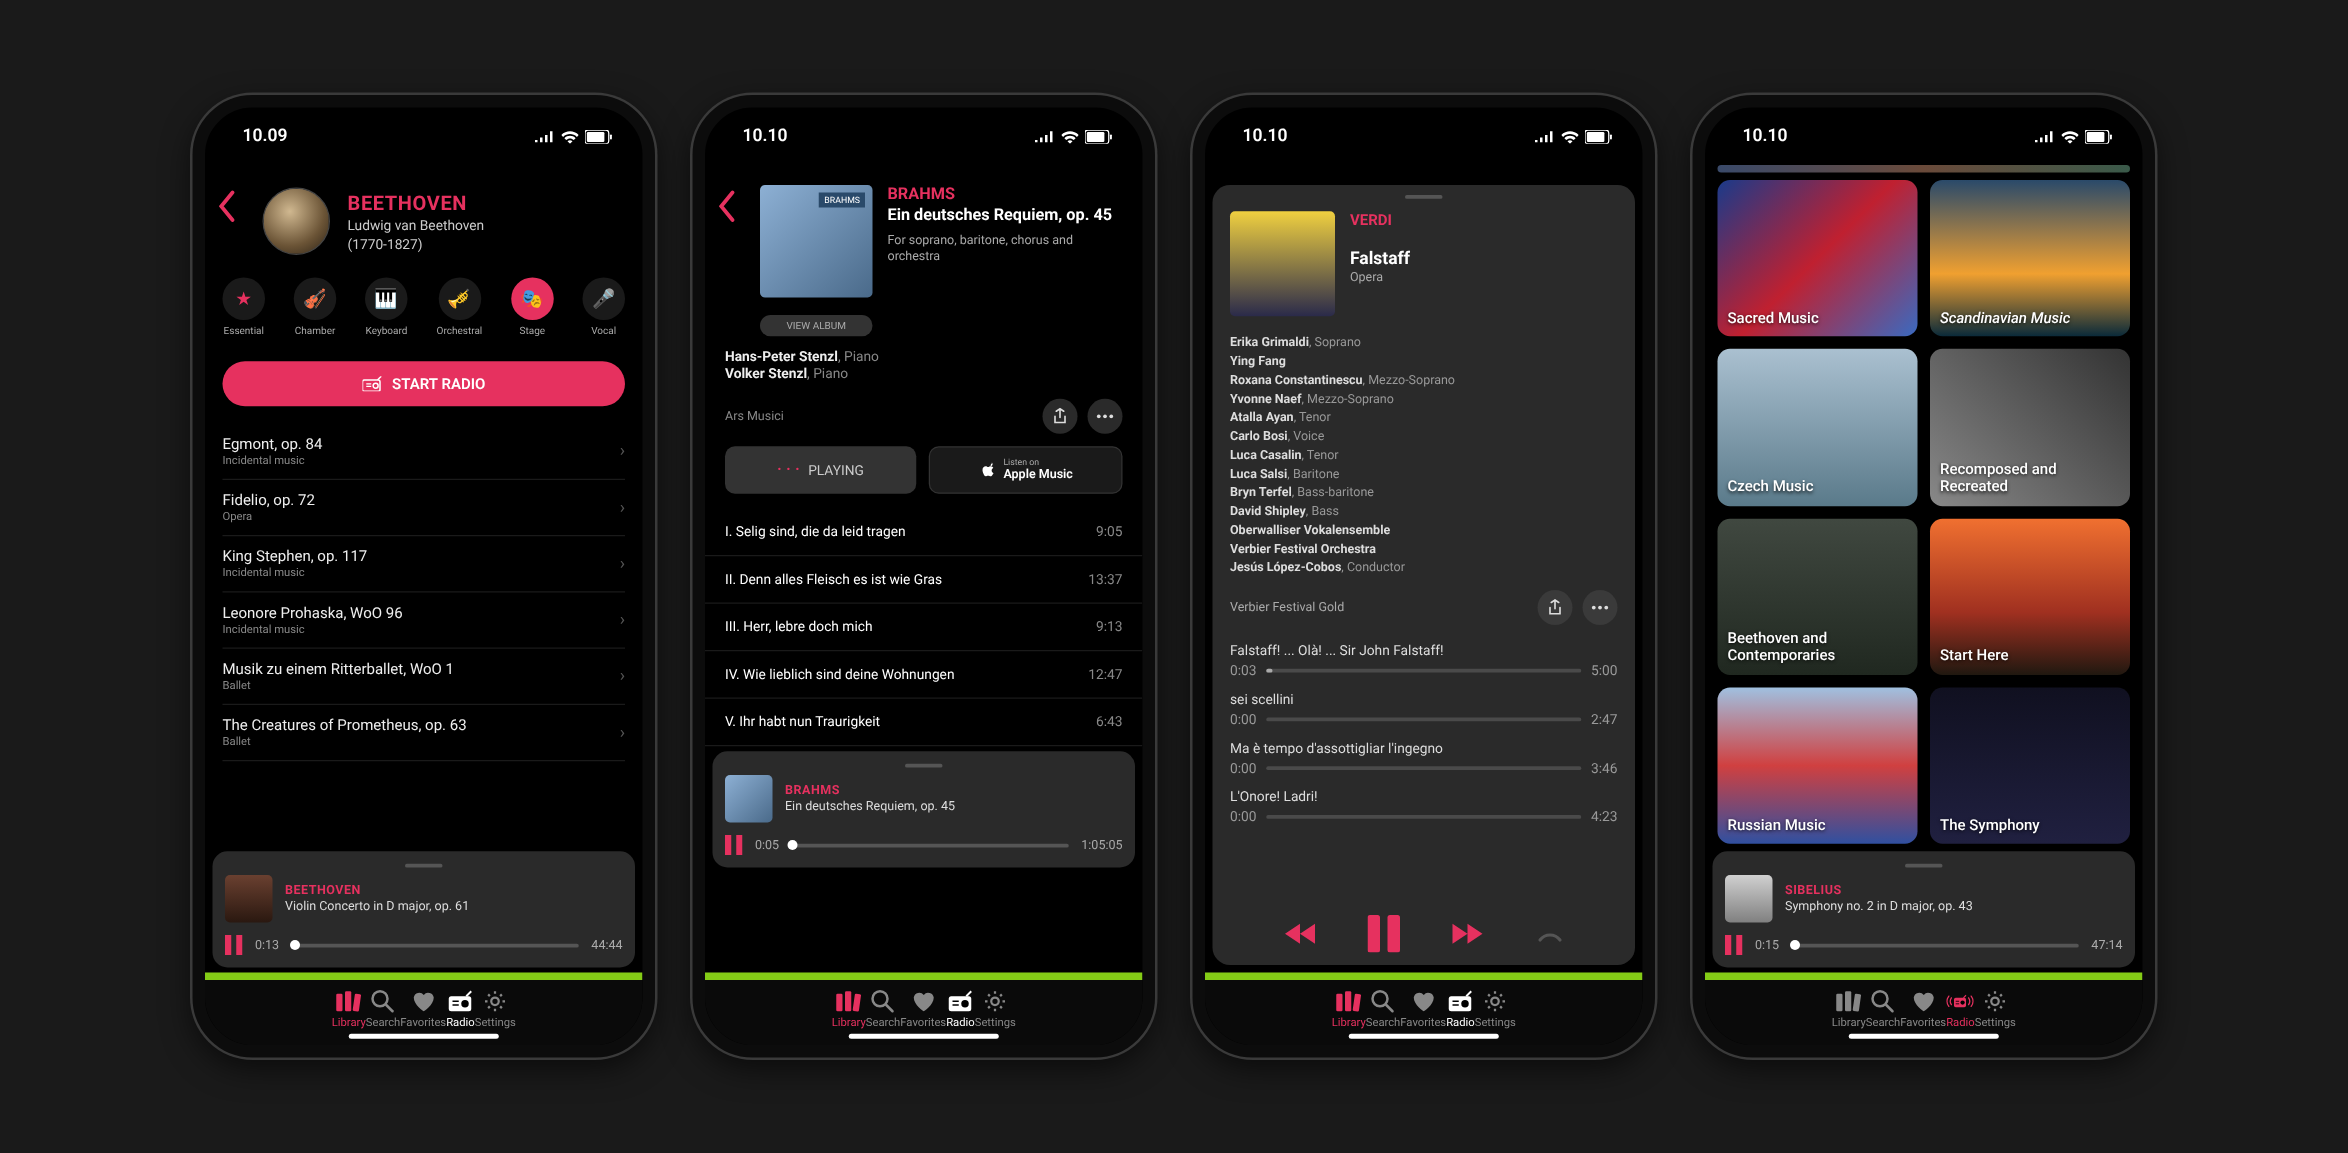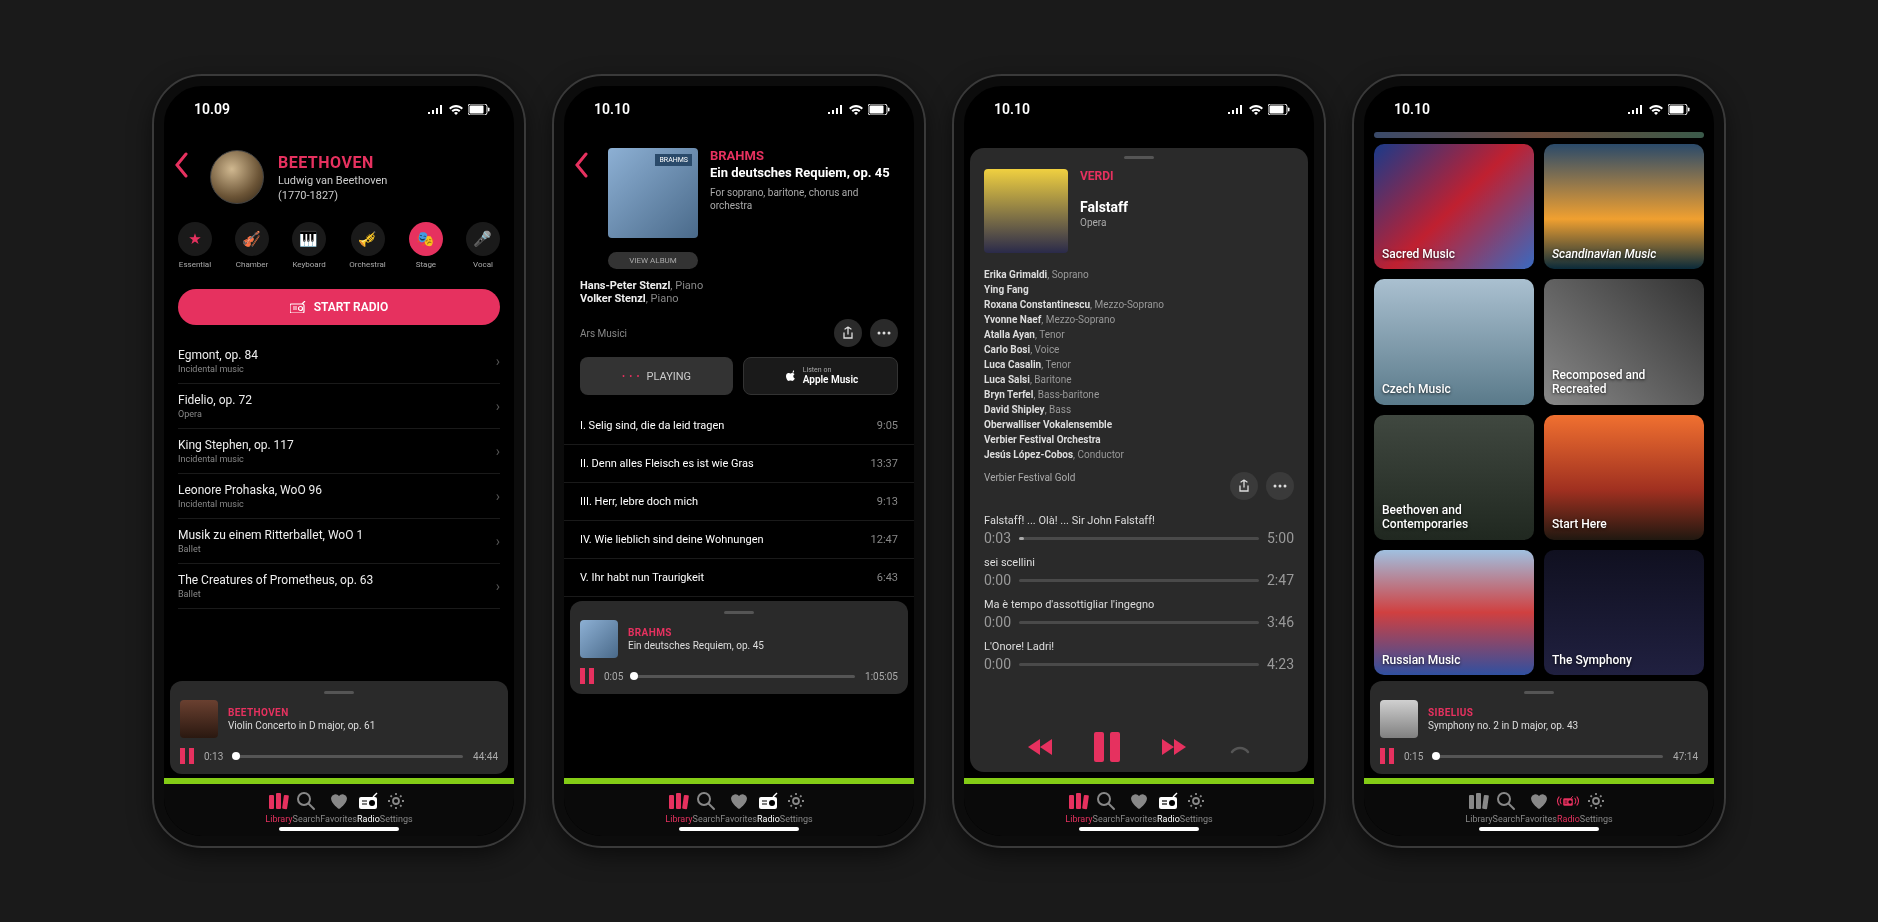--- a/index.html
+++ b/index.html
@@ -69,26 +69,26 @@
   
   .sheet{position:absolute;top:16px;left:6px;right:6px;bottom:6px;background:#2a2a2a;border-radius:14px;display:flex;flex-direction:column;padding:8px 14px 10px}
   .sheet-grab{width:30px;height:3px;background:#555;border-radius:2px;margin:0 auto 10px}
   .np-head{display:flex;gap:12px;align-items:flex-start}
   .np-art{width:84px;height:84px;border-radius:4px;background:linear-gradient(#f0d040,#2a2a4a);flex-shrink:0}
   .np-comp{font-size:12px;font-weight:700;color:#e6315f}
   .np-title{font-size:14px;font-weight:700;color:#fff;margin-top:16px}
   .np-genre{font-size:10px;color:#aaa;margin-top:2px}
   .cast{margin-top:14px;font-size:10px;line-height:1.5;color:#ddd}
   .cast .dim{color:#999}
-  .np-lbl{display:flex;justify-content:space-between;margin-top:10px}
+  .np-lbl{display:flex;justify-content:space-between;align-items:center;margin-top:10px}
   .np-lbl .lbl{font-size:10px;color:#aaa}
   .np-tracks{margin-top:14px;flex:1;overflow:hidden}
   .np-trk{margin-bottom:10px}
   .np-trk .tt{font-size:11px;color:#ddd;margin-bottom:3px}
-  .np-trk .bar-row{display:flex;align-items:center;gap:8px;font-size:14px;color:#999}
+  .np-trk .bar-row{display:flex;align-items:center;gap:8px;font-size:11px;color:#999}
   .np-trk .bar{flex:1;height:3px;background:#4a4a4a;border-radius:2px;position:relative}
   .np-trk .bar .f{position:absolute;left:0;top:0;bottom:0;background:#aaa;border-radius:2px}
   .np-ctrl{display:flex;justify-content:center;align-items:center;gap:40px;margin-top:8px}
   .np-ctrl .cbtn{color:#e6315f;cursor:pointer}
   .np-ctrl .dis{color:#555}
 
   
   .tiles{flex:1;overflow:hidden;padding:2px 10px;display:grid;grid-template-columns:1fr 1fr;gap:10px}
   .tile{border-radius:10px;background:#333;background-size:cover;background-position:center;position:relative;cursor:pointer;min-height:100px;display:flex;align-items:flex-end;padding:8px}
   .tile .tl{font-size:12px;font-weight:500;color:#fff;text-shadow:0 1px 3px rgba(0,0,0,.8);line-height:1.2}

